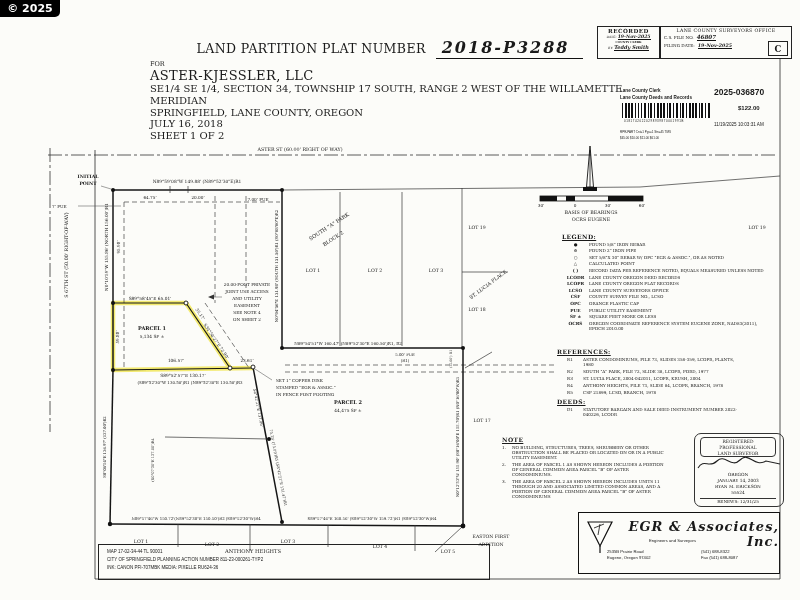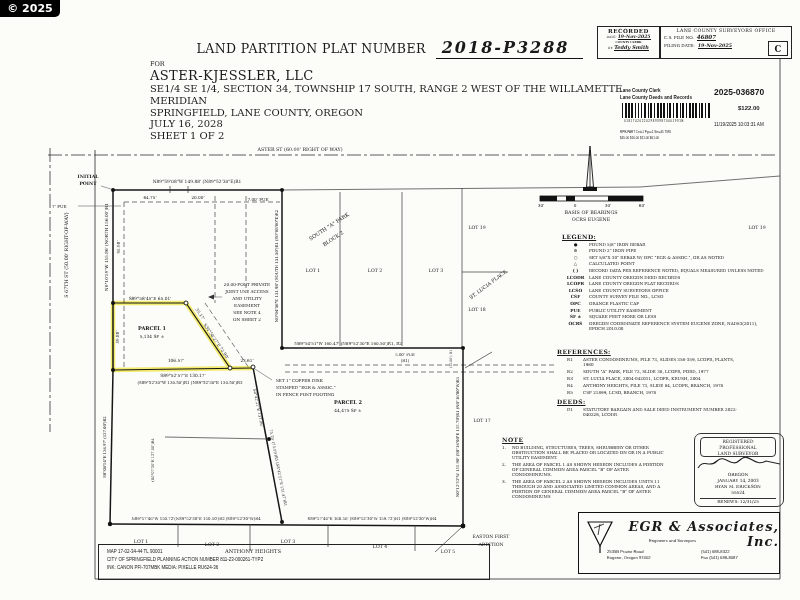--- a/index.html
+++ b/index.html
@@ -85,21 +85,21 @@
 
   <div class="abs titleblock">
     <div class="t-row1">
       <span class="t-label">LAND PARTITION PLAT NUMBER</span>
       <span class="t-number">2018-P3288</span>
     </div>
     <div class="t-for">FOR</div>
     <div class="t-owner">ASTER-KJESSLER, LLC</div>
     <div class="t-sub">SE1/4  SE 1/4, SECTION 34, TOWNSHIP 17 SOUTH, RANGE 2 WEST OF THE WILLAMETTE MERIDIAN</div>
     <div class="t-sub">SPRINGFIELD, LANE COUNTY, OREGON</div>
-    <div class="t-sub">JULY 16, 2028</div>
+    <div class="t-sub">JULY 16, 2018</div>
     <div class="t-sub">SHEET 1 OF 2</div>
   </div>
 
   <div class="abs box recordedbox">
     <div class="rb-title">RECORDED</div>
     <div class="rb-line">
       <span>DATE:</span>
       <span class="hand u" style="font-size:4.6px;">19-Nov-2025</span>
     </div>
     <div style="font-size:2.8px;font-weight:bold;">COUNTY CLERK</div>

